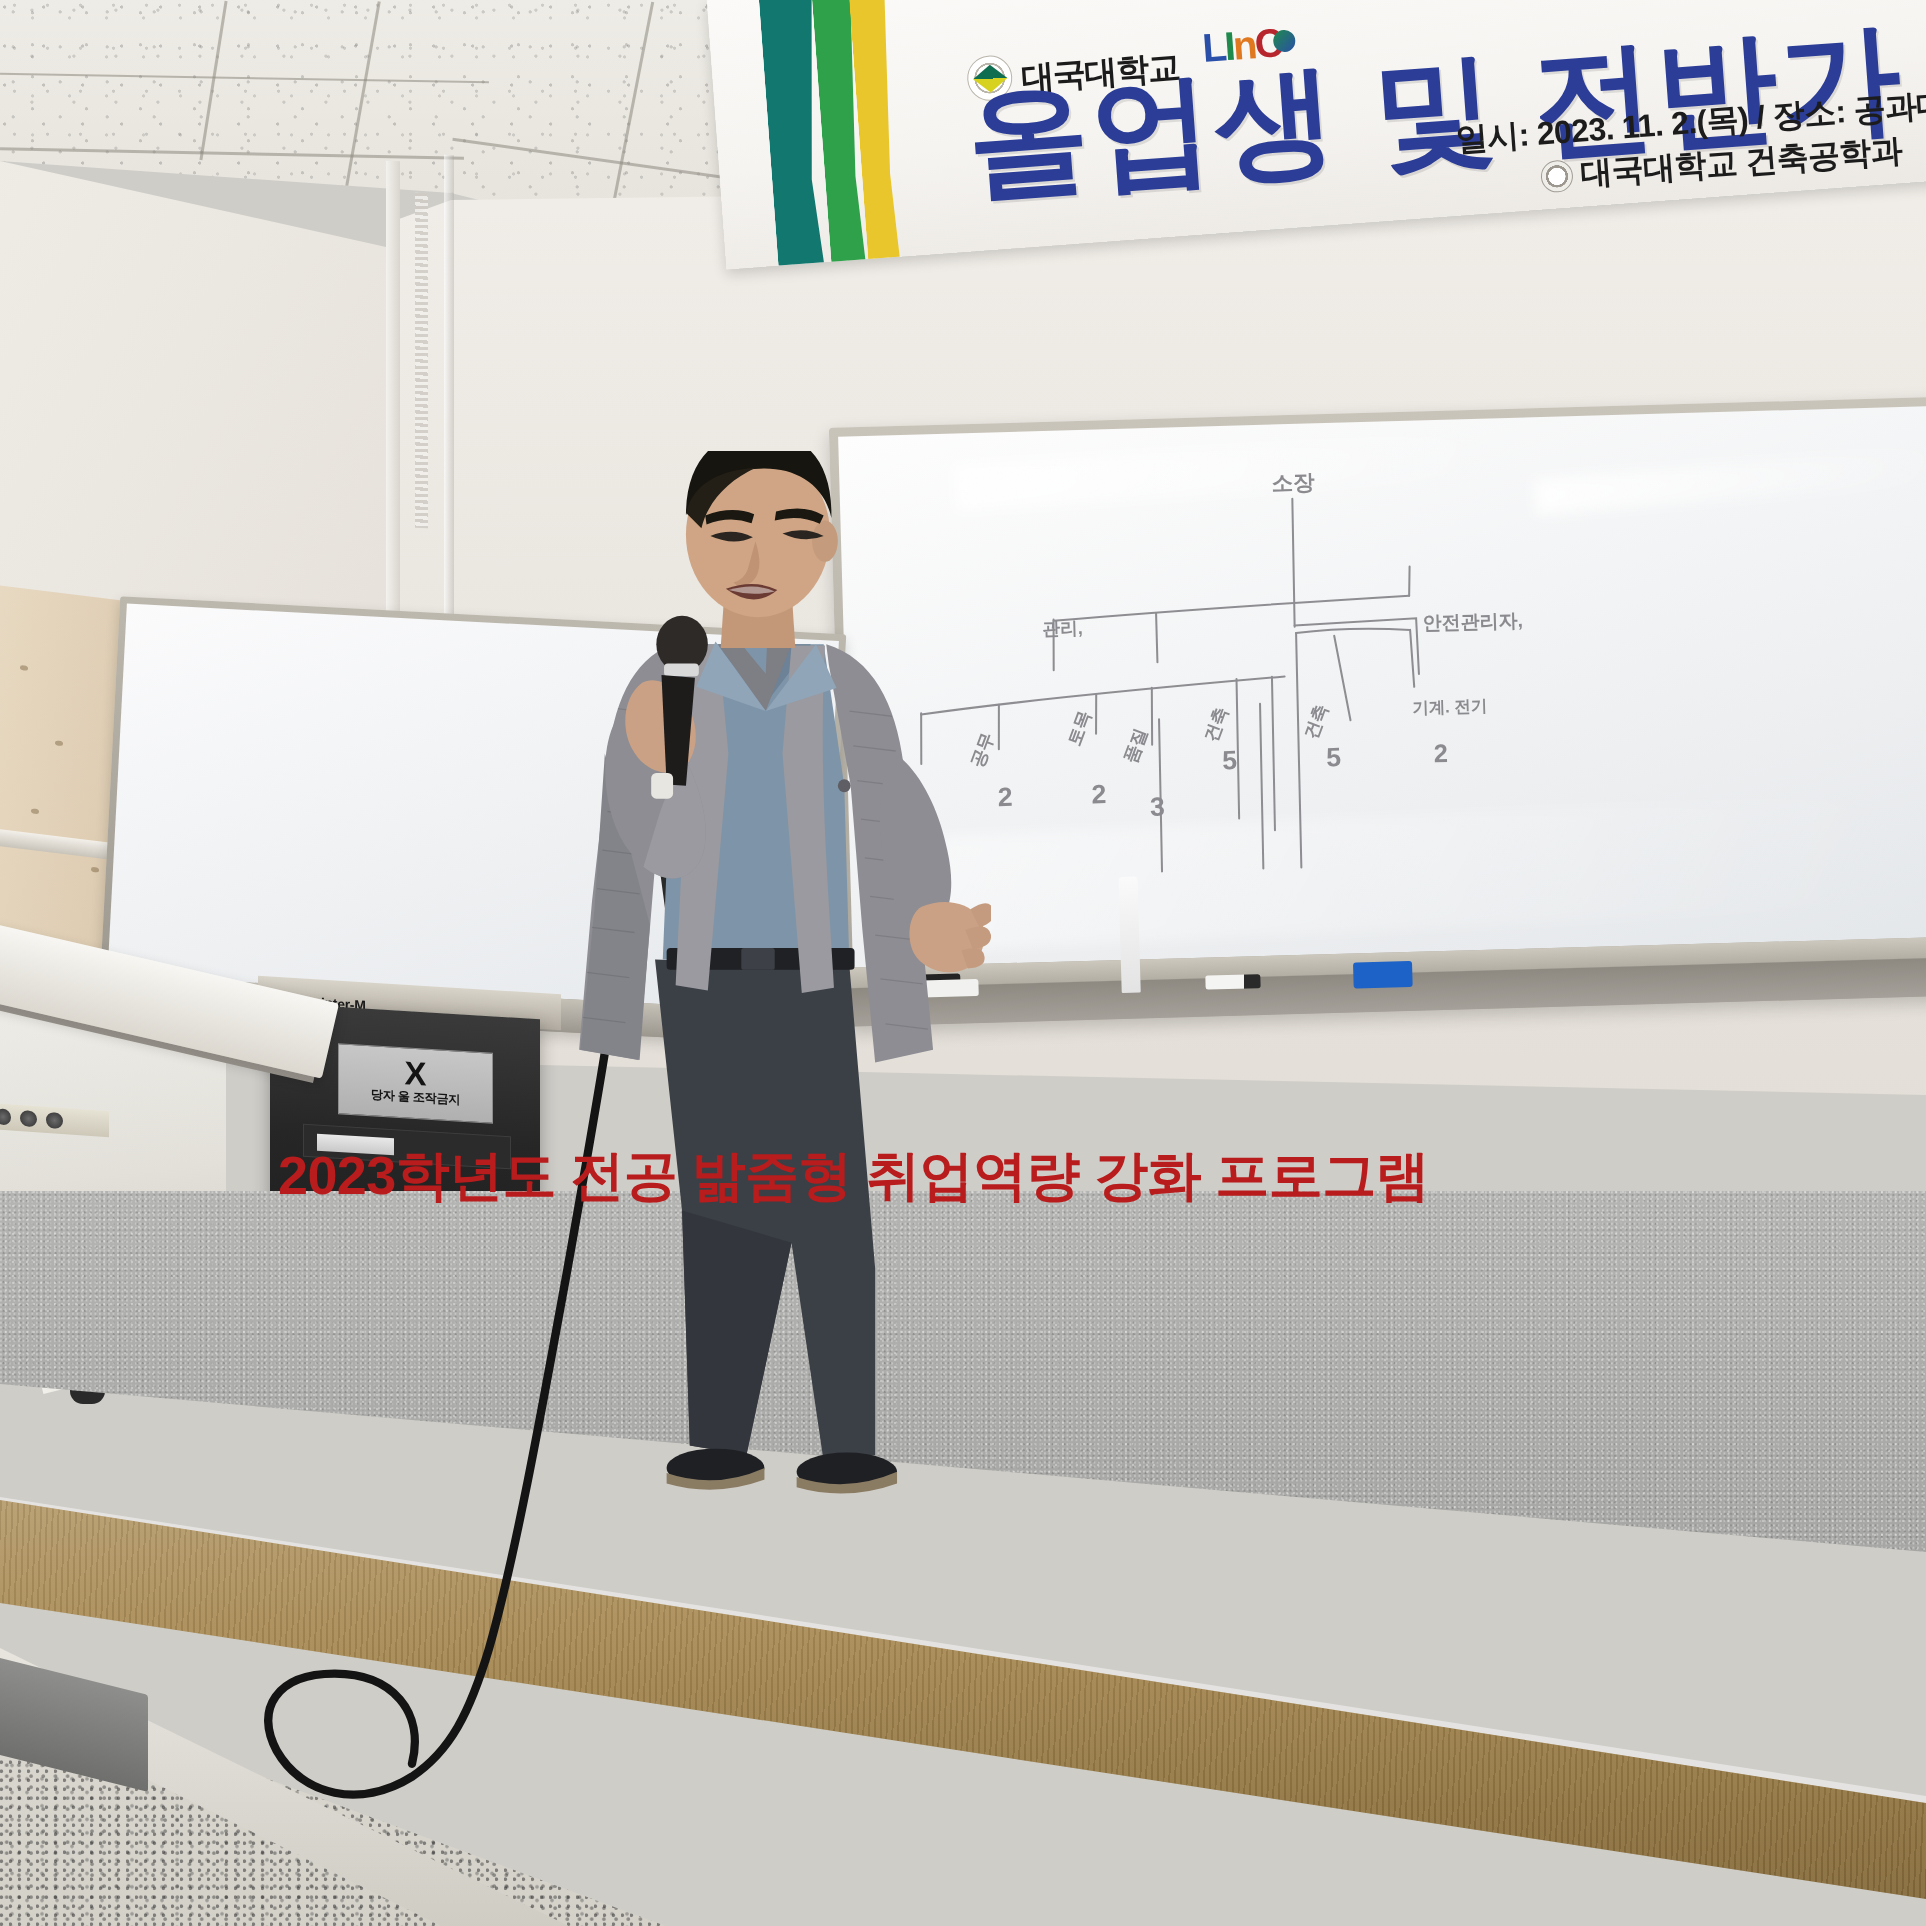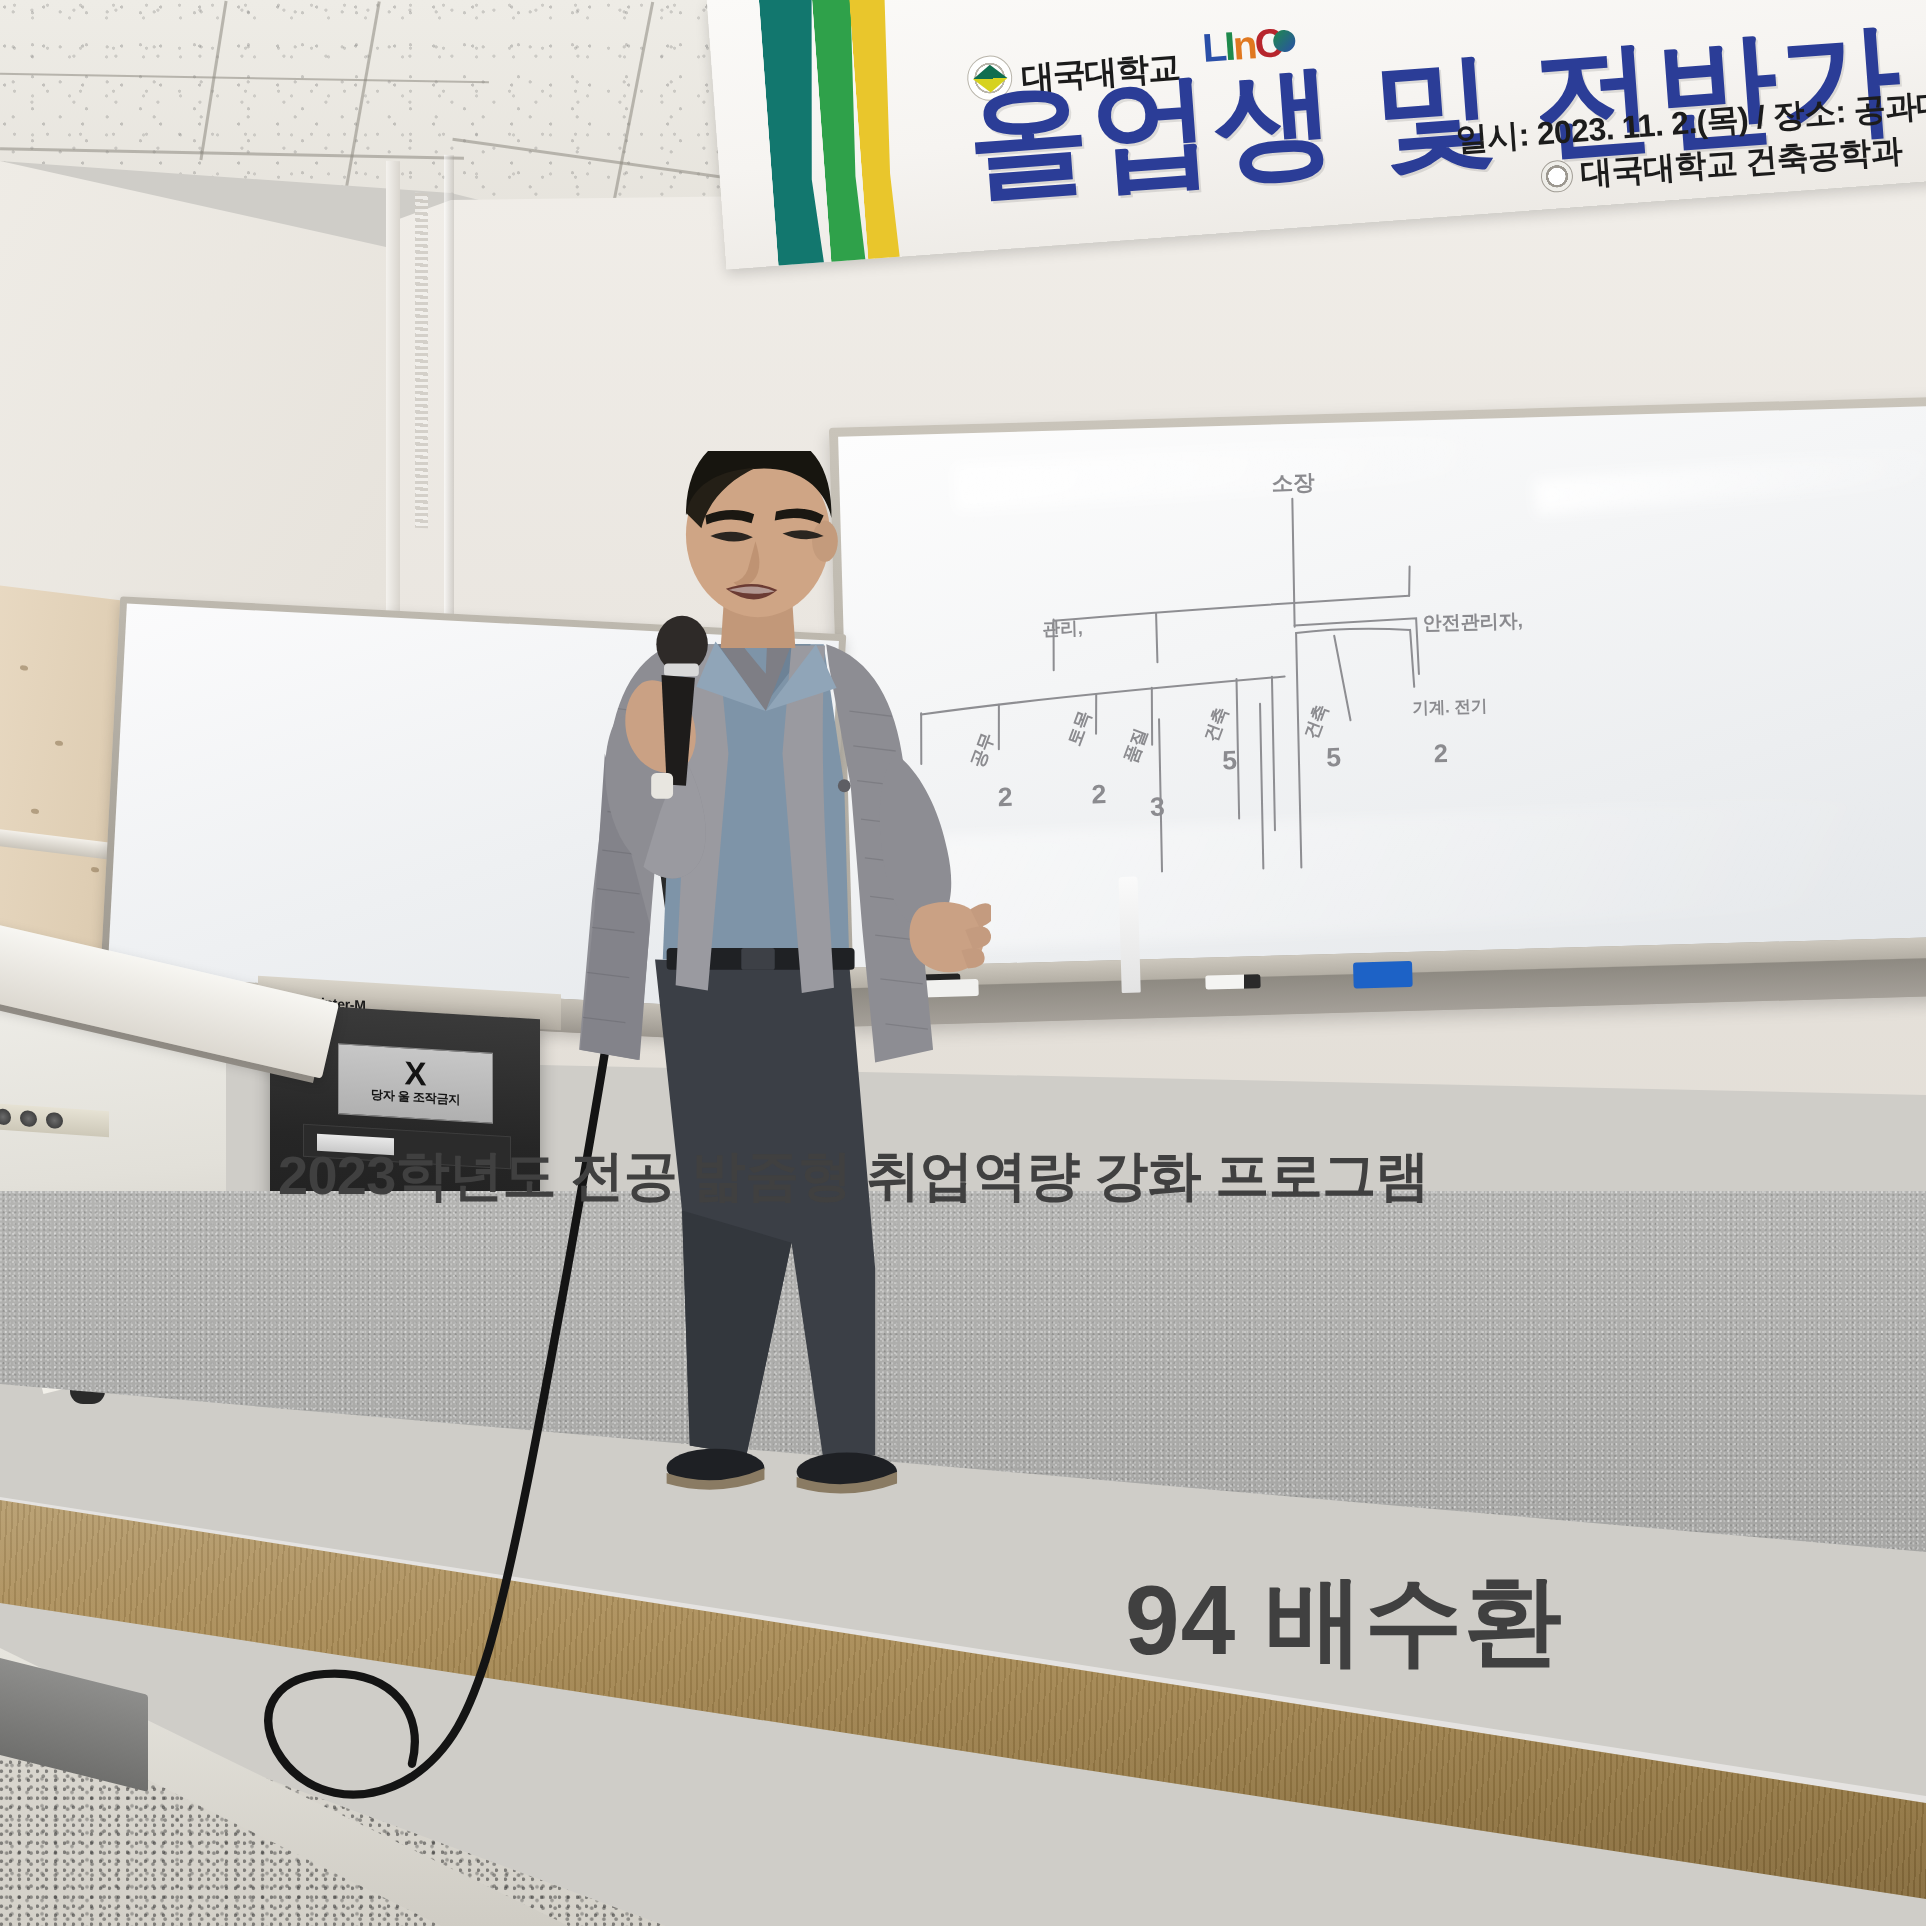--- a/index.html
+++ b/index.html
@@ -265,21 +265,21 @@
     transform:skewY(14deg);border-radius:2.6px;
   }
 
   
   .cable{position:absolute;left:0;top:0;width:1926px;height:1926px;pointer-events:none;}
 
   
   .person{position:absolute;left:489px;top:451px;width:502px;height:1223px;}
 
   
-  .ov{position:absolute;color:#404040;font-weight:bold;white-space:nowrap;line-height:1;}
+  .ov{position:absolute;color:#b91c1c;font-weight:bold;white-space:nowrap;line-height:1;}
   .ov-sub{left:278px;top:1148px;font-size:54px;letter-spacing:-0.6px;}
   .ov-title{left:282px;top:1255px;font-size:161px;letter-spacing:3.9px;}
   .ov-name{left:1125px;top:1571px;font-size:98px;letter-spacing:1.3px;}
   .ov-aff{left:1125px;top:1693px;font-size:90px;letter-spacing:0.6px;}
 </style>
 </head>
 <body>
 
 <div id="stage">
 
@@ -530,16 +530,15 @@
     <path d="M344 132 q34 -14 66 2 q-30 14 -66 -2 z" fill="#2a2520"></path>
     <path d="M456 128 q34 -12 64 4 q-30 12 -64 -4 z" fill="#2a2520"></path>
 
     <path d="M414 140 q14 44 -4 62 q-18 16 -30 2 q16 -4 22 -20 z" fill="#b98d6d" opacity=".75"></path>
 
     <path d="M368 214 q44 -16 80 2 q-36 30 -80 -2 z" fill="#6b3b33"></path>
     <path d="M372 216 q40 -12 72 2 q-36 8 -72 -2 z" fill="#efe6e0" opacity=".55"></path>
   </svg>
 
   <div class="ov ov-sub">2023학년도 전공 밞줌형 취업역량 강화 프로그램</div>
-  <div class="ov ov-name">94 배수환</div>
 
 </div>
 
 
 </body></html>

